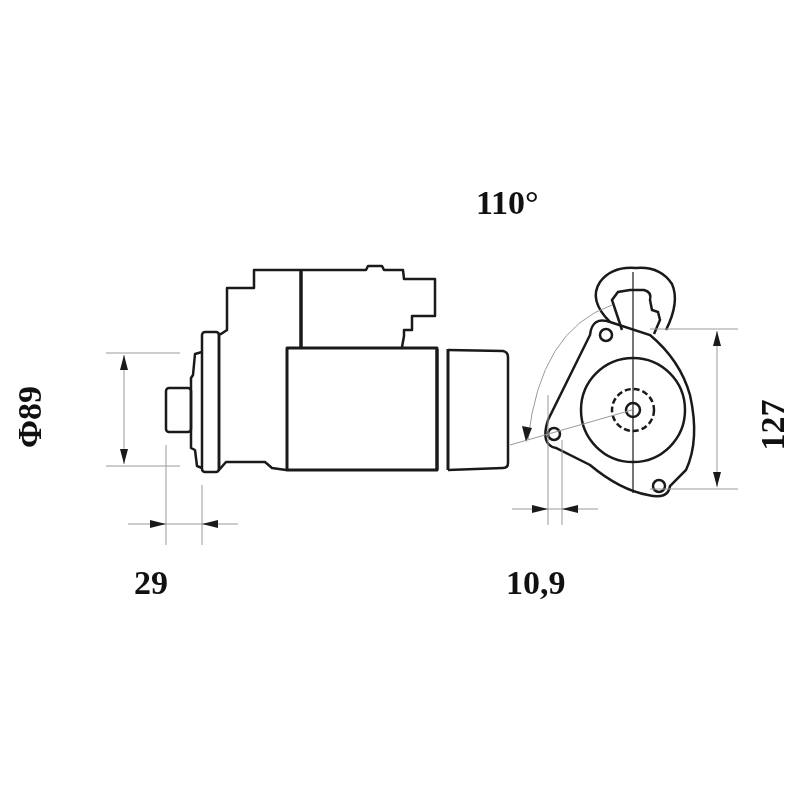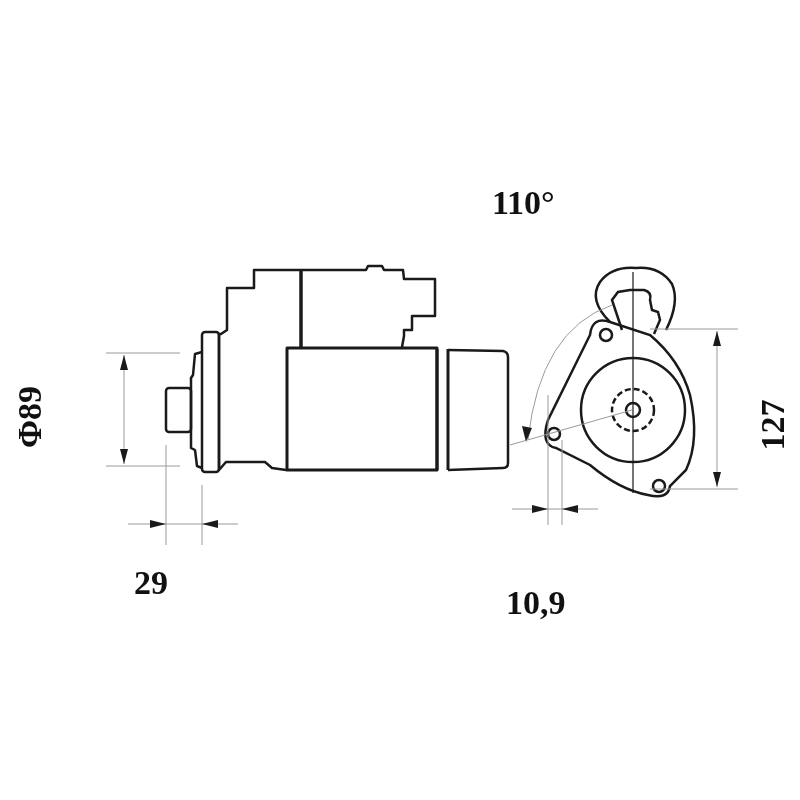--- a/index.html
+++ b/index.html
@@ -69,17 +69,17 @@
     <polygon points="717,331 713,346 721,346" stroke="none"></polygon>
     <polygon points="717,487 713,472 721,472" stroke="none"></polygon>
     <line x1="548" y1="395" x2="548" y2="525"></line>
     <line x1="562" y1="440" x2="562" y2="525"></line>
     <line x1="512" y1="509" x2="598" y2="509"></line>
     <polygon points="548,509 532,505 532,513" stroke="none"></polygon>
     <polygon points="562,509 578,505 578,513" stroke="none"></polygon>
   </g>
 </svg>
 
-<div class="label" style="left:492px; top:186px;">110°</div>
+<div class="label" style="left:476px; top:186px;">110°</div>
 <div class="label rot" style="left:-10px; top:400px; width:80px; text-align:center;">Φ89</div>
 <div class="label rot" style="left:738px; top:408px; width:70px; text-align:center;">127</div>
 <div class="label" style="left:134px; top:566px;">29</div>
-<div class="label" style="left:506px; top:566px;margin-top:20px;">10,9</div>
+<div class="label" style="left:506px; top:566px;">10,9</div>
 
 </body></html>

